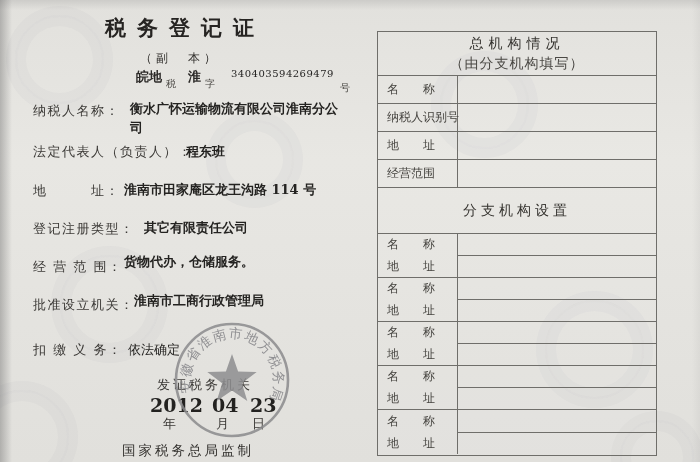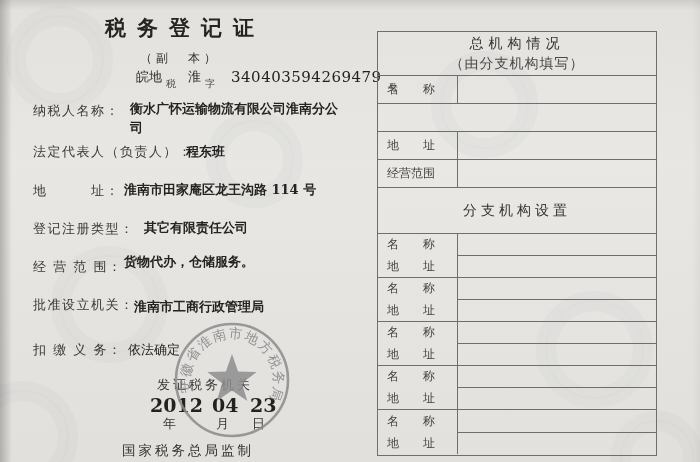--- a/index.html
+++ b/index.html
@@ -14,23 +14,23 @@
     color:#2e2c2a;
   }
   .wm{position:absolute;border-radius:50%;border:2px solid rgba(90,95,120,.055);
       box-shadow:0 0 0 9px rgba(90,95,120,.04), inset 0 0 0 9px rgba(90,95,120,.04);}
   .title{position:absolute;left:20px;top:14px;width:330px;text-align:center;
          font-size:21px;font-weight:bold;letter-spacing:11px;color:#262422;}
   .subtitle{position:absolute;left:20px;top:50px;width:320px;text-align:center;
             font-size:12px;letter-spacing:4px;color:#33312e;}
   .serial{position:absolute;left:136px;top:68px;display:flex;align-items:flex-start;
           font-size:13px;color:#2c2a28;}
-  .serial .big{font-weight:normal;}
+  .serial .big{font-weight:bold;}
   .serial .small{font-size:10px;margin-top:9px;color:#45433f;}
-  .serial .num{font-size:15px;letter-spacing:.5px;margin-left:16px;margin-right:6px;
+  .serial .num{font-size:10px;letter-spacing:.5px;margin-left:16px;margin-right:6px;
                font-family:"DejaVu Serif",serif;color:#232221;}
   .gap12{margin-left:12px;} .gap4{margin-left:4px;}
   .flabel{position:absolute;font-size:13px;letter-spacing:1.5px;color:#3b3936;white-space:pre;}
   .fvalue{position:absolute;font-size:13px;font-weight:bold;color:#242321;line-height:19px;}
   .wrapval{width:214px;word-break:break-all;}
   .issuer-label{position:absolute;left:157px;top:376px;font-size:13px;letter-spacing:3px;color:#3b3936;}
   .dt{position:absolute;font-size:19px;font-weight:bold;color:#232220;}
   .du{position:absolute;font-size:13px;color:#3b3936;}
   .footer{position:absolute;left:122px;top:442px;font-size:13.5px;letter-spacing:3px;color:#33312e;}
   .seal{position:absolute;left:150px;top:300px;width:164px;height:164px;opacity:.85;}
@@ -91,21 +91,21 @@
 <div class="flabel" style="left:33px;top:182px;">地　　　址：</div>
 <div class="fvalue" style="left:124px;top:180px;">淮南市田家庵区龙王沟路 114 号</div>
 
 <div class="flabel" style="left:33px;top:220px;">登记注册类型：</div>
 <div class="fvalue" style="left:144px;top:218px;">其它有限责任公司</div>
 
 <div class="flabel" style="left:33px;top:258px;">经 营 范 围：</div>
 <div class="fvalue" style="left:124px;top:252px;">货物代办，仓储服务。</div>
 
 <div class="flabel" style="left:33px;top:296px;">批准设立机关：</div>
-<div class="fvalue" style="left:134px;top:297px;">淮南市工商行政管理局</div>
+<div class="fvalue" style="left:134px;top:291px;">淮南市工商行政管理局</div>
 
 <div class="flabel" style="left:33px;top:341px;">扣 缴 义 务：</div>
 <div class="fvalue" style="left:128px;top:340px;font-weight:normal;">依法确定</div>
 
 <div class="issuer-label">发证税务机关</div>
 <div class="dt" style="left:150px;top:394px;">2012</div>
 <div class="dt" style="left:212px;top:394px;">04</div>
 <div class="dt" style="left:250px;top:394px;">23</div>
 <div class="du" style="left:163px;top:415px;">年</div>
 <div class="du" style="left:216px;top:415px;">月</div>
@@ -126,20 +126,21 @@
   <div class="rt-header">
     <div class="t">总机构情况</div>
     <div class="s">（由分支机构填写）</div>
   </div>
 
   <div class="rt-row">
     <div class="lbl">名　　称</div>
     <div class="val"></div>
   </div>
   <div class="rt-row">
+    <div class="lbl">纳税人识别号</div>
     <div class="val"></div>
   </div>
   <div class="rt-row">
     <div class="lbl">地　　址</div>
     <div class="val"></div>
   </div>
   <div class="rt-row">
     <div class="lbl">经营范围</div>
     <div class="val"></div>
   </div>

